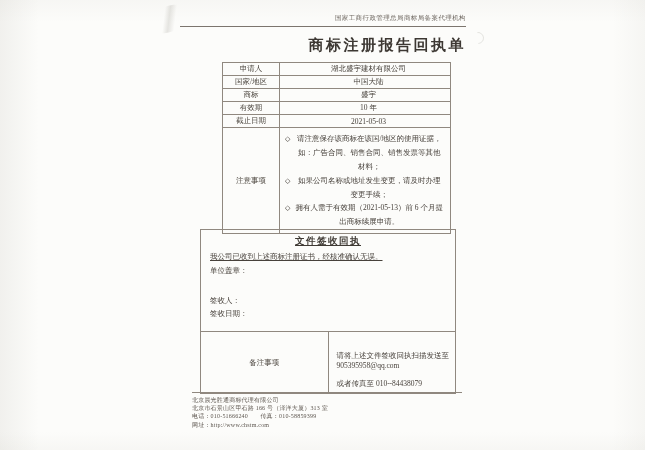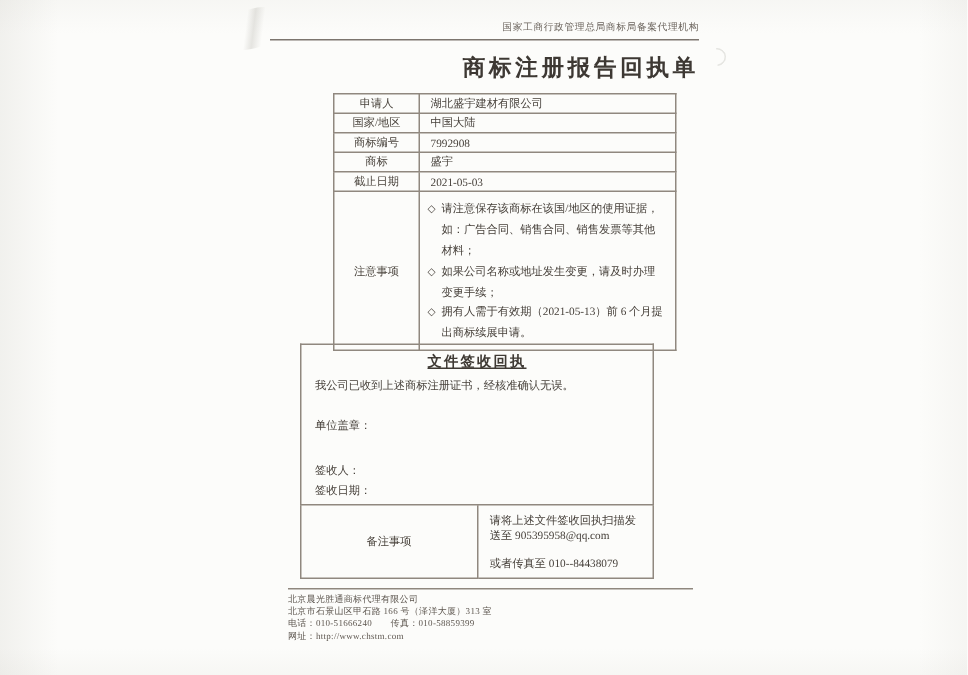--- a/index.html
+++ b/index.html
@@ -46,43 +46,43 @@
   table { border-collapse:collapse; }
   .info-table {
     position:absolute; left:178px; top:62px; width:229px;
     font-size:7.5px; table-layout:fixed;margin-left:44px;
   }
   .info-table td { border:1px solid #90887f; }
   .info-table td.lbl {
     width:54px; text-align:center; height:12px; color:#4a443d;
     padding:0 1px;
   }
-  .info-table td.val { padding:1px 0 1px 7px; text-align:left; }
+  .info-table td.val { padding:1px 0 1px 7px; text-align:center; }
   .info-table td.notes-cell { padding:4px 6px 4px 5px; vertical-align:middle; }
   .note-item { display:flex; gap:4px; line-height:1.85; align-items:flex-start; }
   .note-bullet { flex:0 0 auto; font-size:7px; padding-top:1px; }
   .note-text { flex:1 1 auto; }
 
   .receipt-table {
-    position:absolute; left:200px; top:229px; width:236px;
+    position:absolute; left:200px; top:229px; width:256px;
     font-size:7.5px; table-layout:fixed;
   }
   .receipt-table td { border:1px solid #90887f; }
   .receipt-main { height:92px; vertical-align:top; padding:5px 9px 4px 9px; }
   .receipt-title {
     text-align:center; font-size:9.5px; font-weight:bold;
     text-decoration:underline; letter-spacing:1.5px; color:#3f3a34;
   }
-  .receipt-statement { margin-top:4px; }
-  .receipt-seal { margin-top:17px; }
+  .receipt-statement { margin-top:4px;text-decoration:underline; }
+  .receipt-seal { margin-top:4px; }
   .receipt-signer { margin-top:20px; }
   .receipt-sign-date { margin-top:3px; }
   .remark-lbl { width:45px; text-align:center; color:#4a443d; }
   .remark-val { padding:3px 6px 4px 8px; }
-  .remark-line1 { margin-top:2px; }
+  .remark-line1 { margin-top:16px; }
   .remark-line2 { margin-top:9px; }
 
   .footer {
     position:absolute; left:192px; top:392px; width:270px;
     border-top:1px solid #8f877e; padding-top:2.5px;
     font-size:6px; line-height:1.4; color:#5d564f; letter-spacing:0.2px;
   }
   .footer div { white-space:nowrap; }
 </style>
 </head>
@@ -101,26 +101,26 @@
     <tbody>
       <tr>
         <td class="lbl">申请人</td>
         <td class="val">湖北盛宇建材有限公司</td>
       </tr>
       <tr>
         <td class="lbl">国家/地区</td>
         <td class="val">中国大陆</td>
       </tr>
       <tr>
-        <td class="lbl">商标编号</td>
-        <td class="val">7992908</td>
+        <td class="lbl">商标</td>
+        <td class="val">盛宇</td>
       </tr>
       <tr>
-        <td class="lbl">商标</td>
-        <td class="val">盛宇</td>
+        <td class="lbl">有效期</td>
+        <td class="val">10 年</td>
       </tr>
       <tr>
         <td class="lbl">截止日期</td>
         <td class="val">2021-05-03</td>
       </tr>
       <tr>
         <td class="lbl">注意事项</td>
         <td class="val notes-cell">
           <div class="note-item">
             <span class="note-bullet">◇</span>

